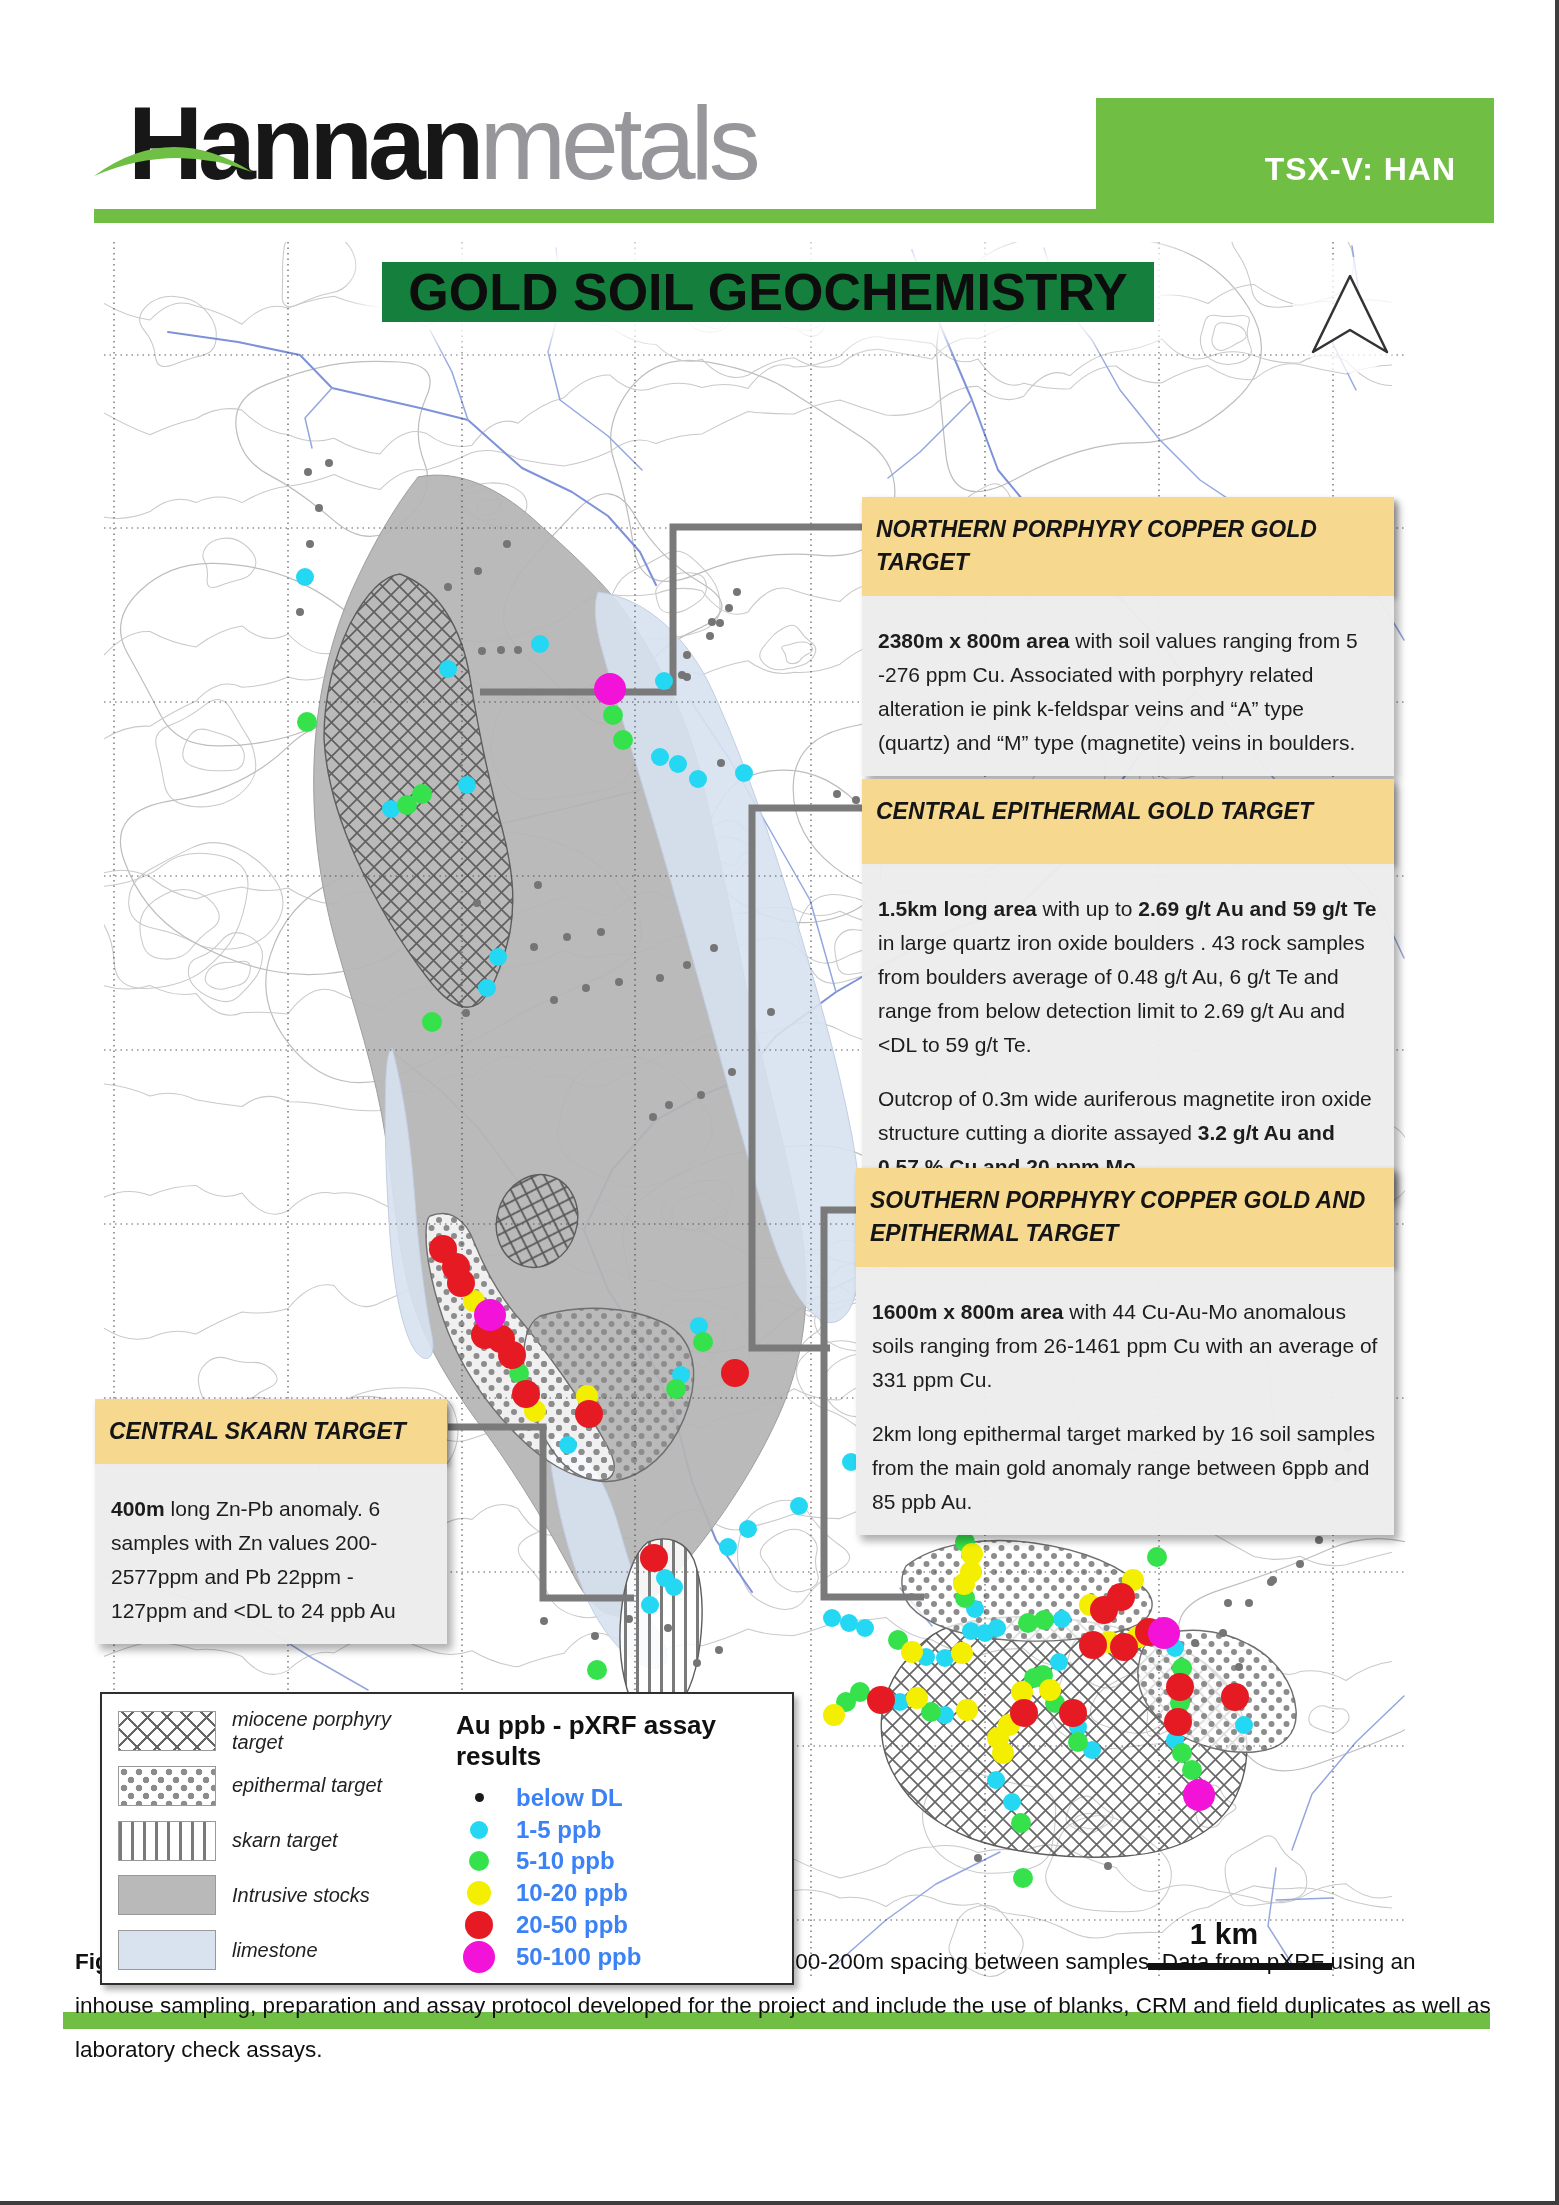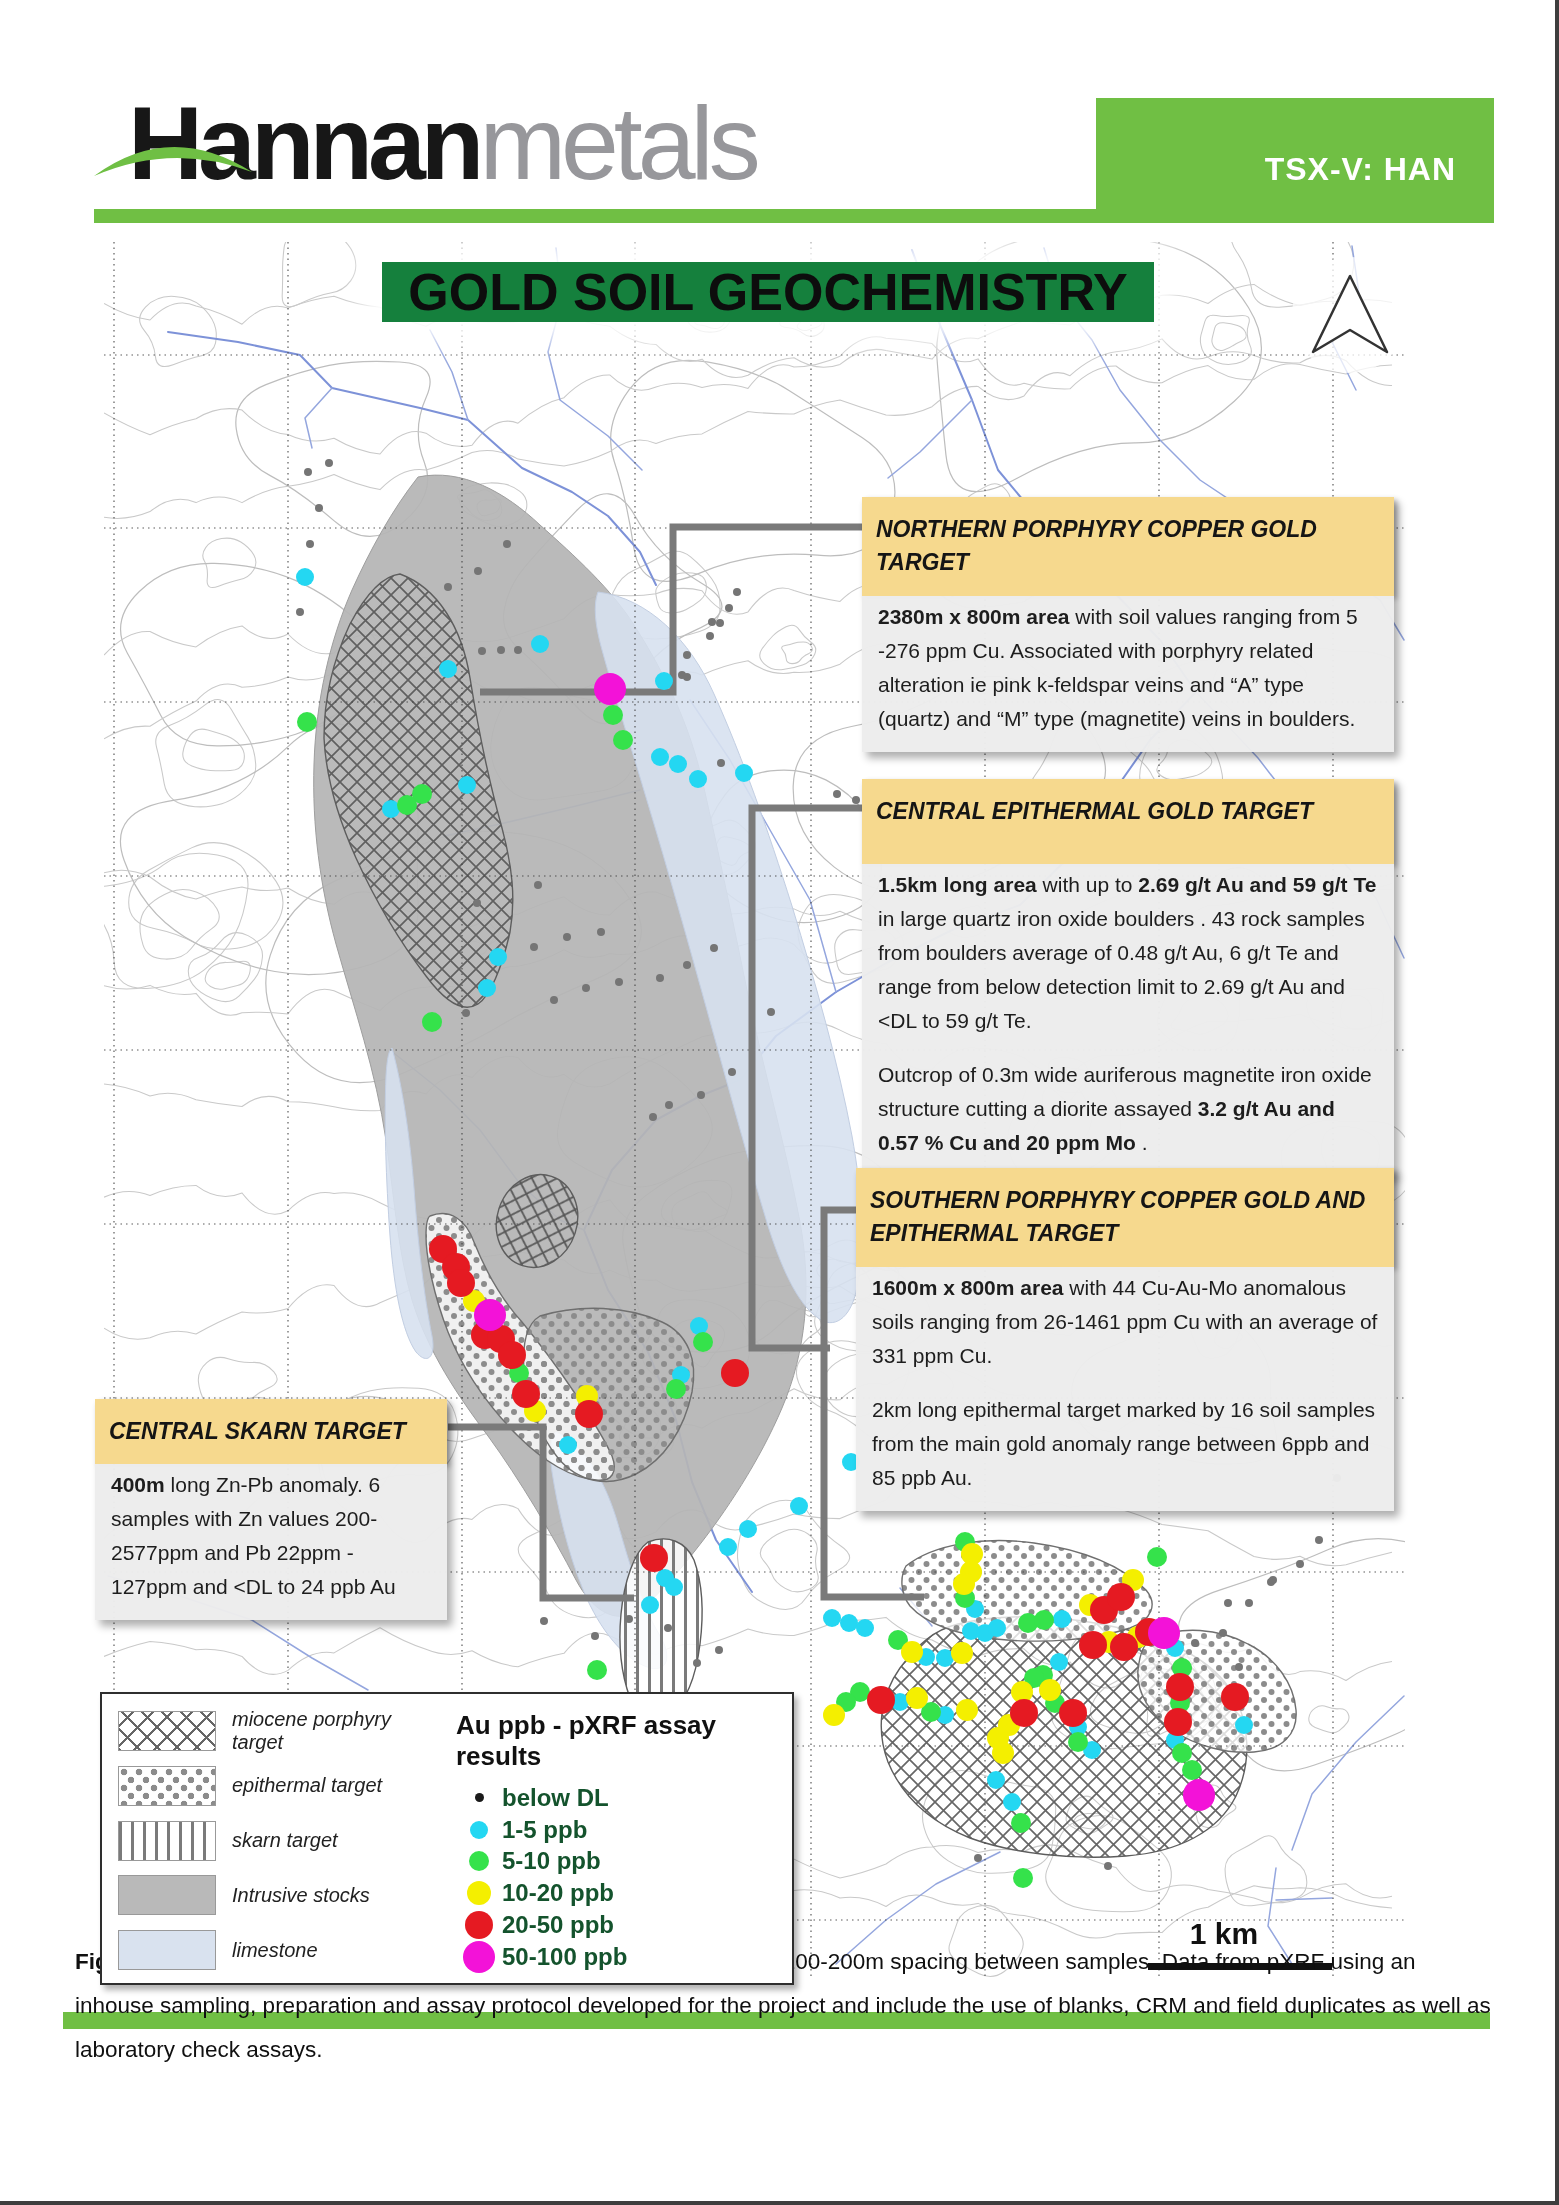--- a/index.html
+++ b/index.html
@@ -18,21 +18,21 @@
   
   #map-svg{position:absolute;left:0;top:0;z-index:1;}
   .map-title{position:absolute;left:382px;top:262px;width:772px;text-align:center;z-index:3;
              font-size:52px;font-weight:700;color:#0d0d0d;background:#15803d;
              box-shadow:0 0 24px 20px rgba(255,255,255,.95);white-space:nowrap;}
   
   .callout{position:absolute;z-index:4;box-shadow:5px 6px 8px rgba(0,0,0,.32);}
   .callout .hd{background:#f6d98e;color:#151515;font-weight:700;font-style:italic;font-size:23px;
                line-height:1.45;padding:16px 14px;box-shadow:3px 3px 5px rgba(0,0,0,.25);}
   .callout .bd{background:rgba(236,236,236,.97);color:#1d1d1d;font-size:21px;line-height:1.62;
-               padding:4px 16px 10px 16px;}
+               padding:28px 16px 10px 16px;}
   .callout .bd p{margin:0 0 20px 0;}
   .callout .bd p:last-child{margin-bottom:6px;}
   .callout .bd span.b{font-weight:700;}
   #co-north{left:862px;top:497px;width:532px;}
   #co-central{left:862px;top:779px;width:532px;}
   #co-central .hd{padding-bottom:36px;}
   #co-south{left:856px;top:1168px;width:538px;}
   #co-skarn{left:95px;top:1399px;width:352px;}
   
   .legend{position:absolute;left:100px;top:1692px;width:694px;height:293px;background:#ffffff;
@@ -48,21 +48,21 @@
                             radial-gradient(circle at 12px 13px,#8c8c8c 3px,transparent 3.6px);
            background-size:15px 16px;}
   .sw-stripes{background-image:repeating-linear-gradient(90deg,#7a7a7a 0 3px,transparent 3px 12px);}
   .sw-grey{background:#b9b9b9;}
   .sw-limestone{background:#d9e2ef;}
   .leg-right{flex:1;display:flex;flex-direction:column;padding-left:38px;}
   .au-title{font-size:26px;font-weight:700;color:#111;margin:2px 0 10px 0;}
   .au-row{display:flex;align-items:center;flex:1;}
   .au-dotcell{width:46px;display:flex;justify-content:center;flex:none;}
   .au-dot{border-radius:50%;}
-  .au-label{font-size:24px;font-weight:700;color:#14532d;}
+  .au-label{font-size:24px;font-weight:700;color:#3b82f6;margin-left:14px;}
   
   .bottombar{position:absolute;left:63px;top:2012px;width:1427px;height:17px;background:#70bf44;z-index:3;}
   .caption{position:absolute;left:75px;top:1940px;width:1420px;z-index:3;font-size:22.5px;
            line-height:1.95;color:#101010;}
   .caption p{margin:0;}
   .caption span.b{font-weight:700;}
   
   .contour{fill:none;stroke:#c9c9c9;stroke-width:1.05;}
   .contour2{fill:none;stroke:#bdbdbd;stroke-width:1.2;}
   .stream{fill:none;stroke:#7d92d8;stroke-width:2;stroke-linejoin:round;stroke-linecap:round;}

